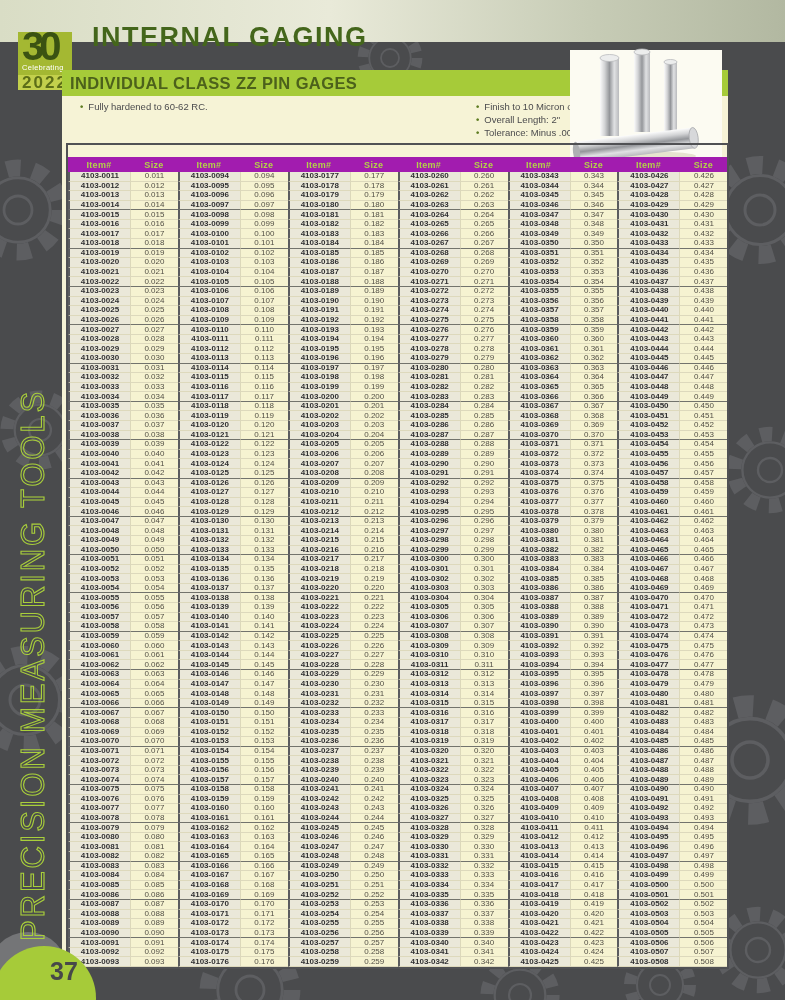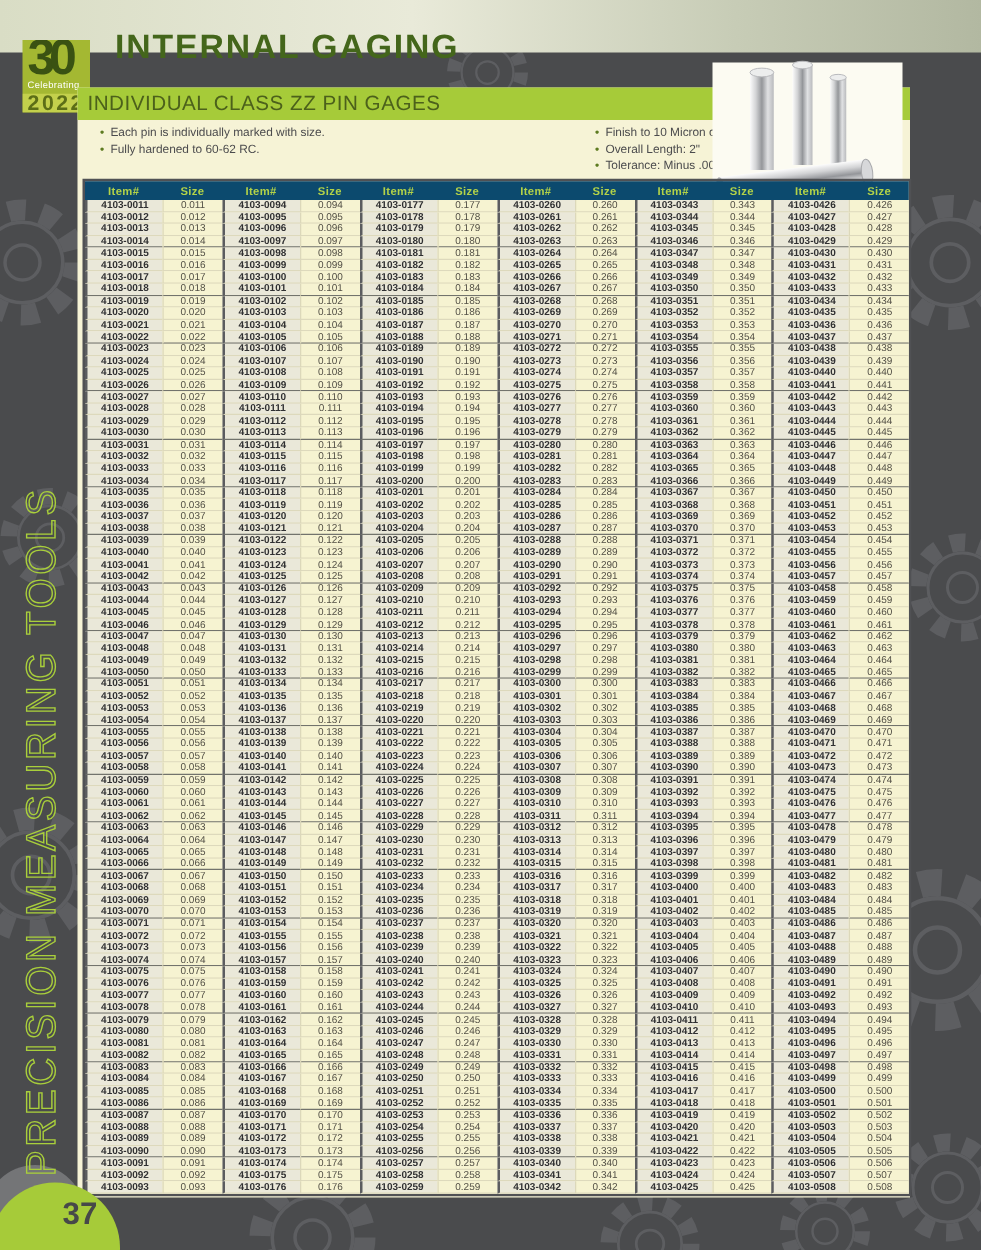--- a/index.html
+++ b/index.html
@@ -22,34 +22,34 @@
   .side-svg{position:absolute;left:0;top:0;width:62px;height:1000px;}
 
   
   .page-circle{position:absolute;left:-8px;top:946px;width:104px;height:104px;border-radius:52px;
                background:#a6cb39;}
   .page-number{position:absolute;left:50px;top:957px;font-size:25px;font-weight:bold;color:#474849;}
 
   
   .content{position:absolute;left:62px;top:70px;width:666px;height:888px;background:#f6f3d6;}
   .section-bar{position:absolute;left:0;top:0;width:666px;height:26px;background:#a6cb39;}
-  .section-title{font-size:16.5px;font-weight:normal;color:#4c611b;padding:4px 0 0 8px;letter-spacing:0.4px;}
+  .section-title{font-size:16.5px;font-weight:bold;color:#4c611b;padding:4px 0 0 8px;letter-spacing:0.4px;}
   .bullets-left{position:absolute;left:8px;top:30px;width:396px;}
   .bullets-right{position:absolute;left:404px;top:30px;width:220px;}
   .bullets-left ul,.bullets-right ul{margin:0;padding:0 0 0 10px;list-style:none;}
   .bullets-left li,.bullets-right li{font-size:9.5px;color:#4b4b4d;line-height:13px;}
   .bullets-left li::before,.bullets-right li::before{content:"\2022";color:#5d7b20;margin-right:5px;font-weight:bold;}
 
   
   .pins{position:absolute;left:498px;top:-24px;width:168px;height:118px;}
 
   
   .tblwrap{position:absolute;left:4px;top:73px;border:2px solid #505154;}
   .thead,.tbody{display:grid;grid-template-columns:repeat(6,62px 47.9px);}
-  .thead{background:#0c4a6e;height:15px;}
+  .thead{background:#a21caf;height:15px;margin-top:12px;}
   .th{display:flex;align-items:center;justify-content:center;font-size:9px;font-weight:bold;
       color:#b3d248;letter-spacing:0.3px;}
   .tbody{grid-template-rows:repeat(83,9.58px);grid-auto-flow:row;}
   .c{display:flex;align-items:center;justify-content:center;font-size:8px;line-height:1;
      border-bottom:1px solid #ddd9bc;overflow:hidden;}
   .c.item{background:#eae8d9;font-weight:bold;color:#303032;border-left:2px solid #5b5c5f;}
   .c.size{background:#f6f3d1;color:#524f45;border-left:1px solid #dcd8ba;}
   .c.grp{border-bottom:1.5px solid #72736c;}
 </style>
 </head>
@@ -92,21 +92,20 @@
     <text transform="translate(44 941) rotate(-90)" font-size="33" letter-spacing="3" textLength="552" lengthAdjust="spacingAndGlyphs" fill="none" stroke="#a9cf3b" stroke-width="1.1" font-family="Liberation Sans, sans-serif">PRECISION MEASURING TOOLS</text>
   </svg>
 
   <div class="content">
     <div class="section-bar">
       <div class="section-title">INDIVIDUAL CLASS ZZ PIN GAGES</div>
     </div>
 
     <div class="bullets-left">
       <ul>
-        <li>Each pin is individually marked with size.</li>
         <li>Fully hardened to 60-62 RC.</li>
       </ul>
     </div>
     <div class="bullets-right">
       <ul>
         <li>Finish to 10 Micron or better.</li>
         <li>Overall Length: 2"</li>
         <li>Tolerance: Minus .0002"</li>
       </ul>
     </div>

